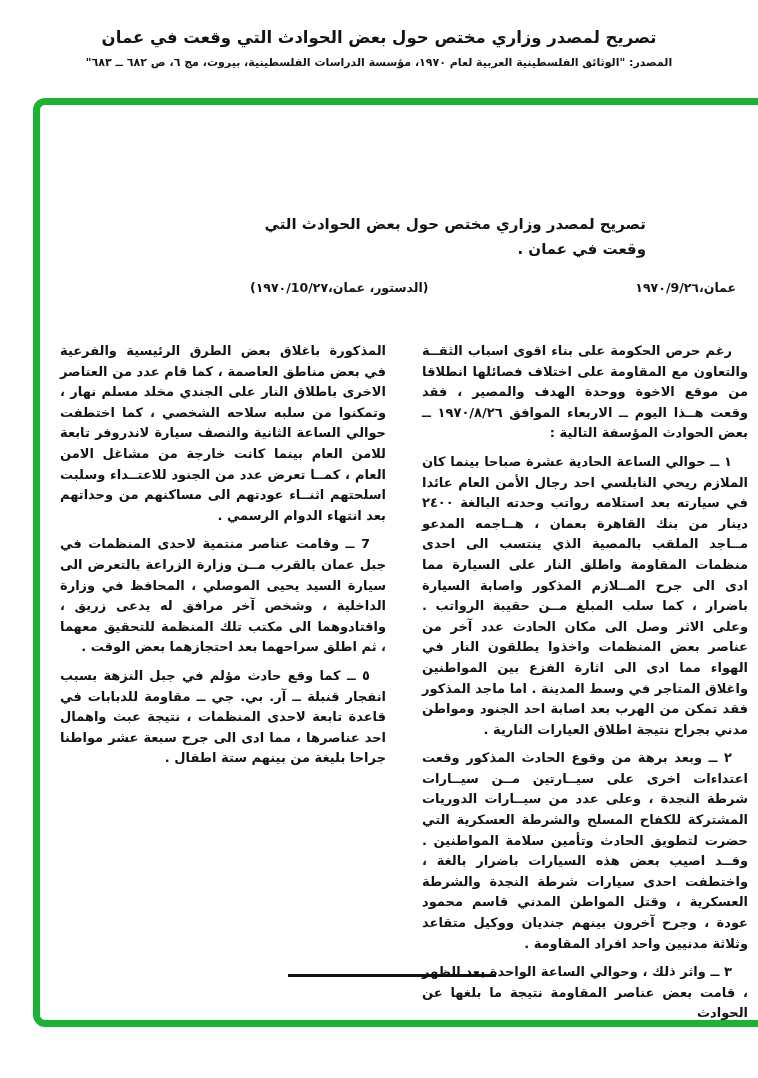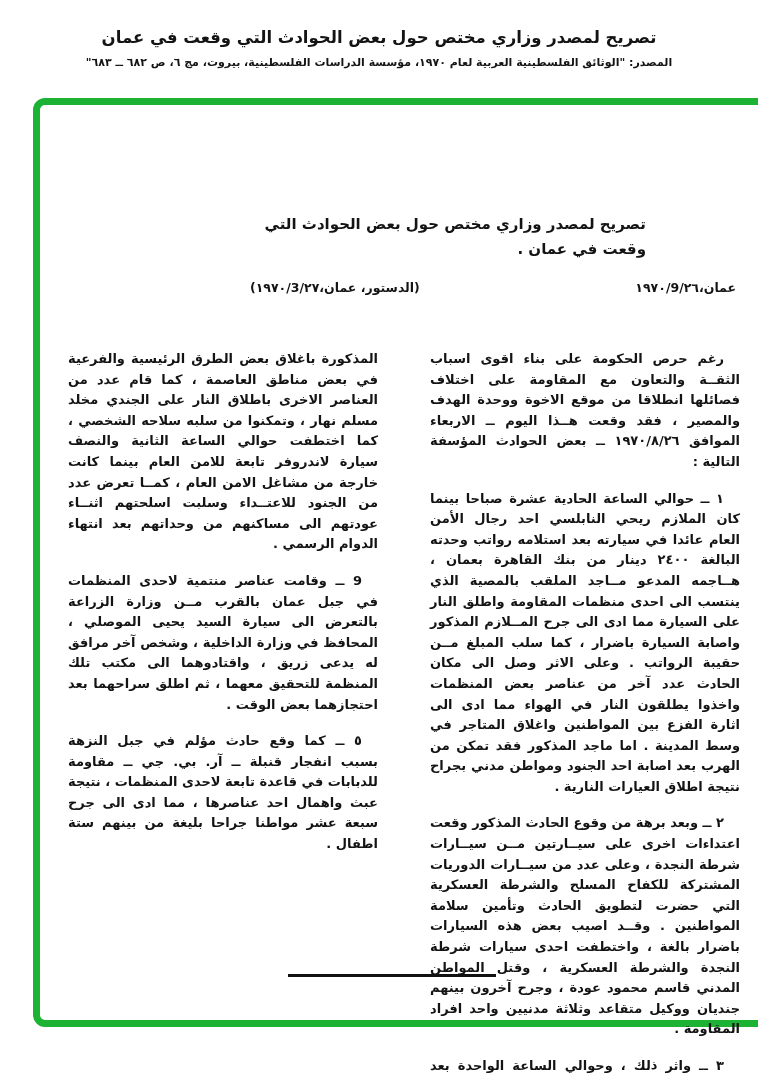--- a/index.html
+++ b/index.html
@@ -52,21 +52,21 @@
 
   
   .body-cols {
     margin-top: 38px;
     padding: 0 8px 0 12px;
     display: flex;
     gap: 20px;
     direction: rtl;
   }
   .col { flex: 1; font-size: 13px; line-height: 20.6px; font-weight: 700; }
-  .para { margin: 16px; text-align: justify; }
+  .para { margin: 8px; text-align: justify; }
   .para.indent { text-indent: 16px; }
 
   
   .footer-rule {
     position: absolute;
     left: 288px; top: 974px;
     width: 208px; height: 3px;
     background: #111;
   }
 </style>
@@ -81,33 +81,33 @@
 <div class="frame">
   <div class="frame-inner">
 
     <div class="doc-title">
       <div>تصريح لمصدر وزاري مختص حول بعض الحوادث التي</div>
       <div>وقعت في عمان .</div>
     </div>
 
     <div class="dateline">
       <span>عمان،١٩٧٠/9/٢٦</span>
-      <span>(الدستور، عمان،١٩٧٠/3/٢٧)</span>
+      <span>(الدستور، عمان،١٩٧٠/10/٢٧)</span>
     </div>
 
     <div class="body-cols">
       <div class="col">
           <p class="para indent">رغم حرص الحكومة على بناء اقوى اسباب الثقــة والتعاون مع المقاومة على اختلاف فصائلها انطلاقا من موقع الاخوة ووحدة الهدف والمصير ، فقد وقعت هــذا اليوم ــ الاربعاء الموافق ١٩٧٠/٨/٢٦ ــ بعض الحوادث المؤسفة التالية :</p>
           <p class="para indent">١ ــ حوالي الساعة الحادية عشرة صباحا بينما كان الملازم ريحي النابلسي احد رجال الأمن العام عائدا في سيارته بعد استلامه رواتب وحدته البالغة ٢٤٠٠ دينار من بنك القاهرة بعمان ، هــاجمه المدعو مــاجد الملقب بالمصية الذي ينتسب الى احدى منظمات المقاومة واطلق النار على السيارة مما ادى الى جرح المــلازم المذكور واصابة السيارة باضرار ، كما سلب المبلغ مــن حقيبة الرواتب . وعلى الاثر وصل الى مكان الحادث عدد آخر من عناصر بعض المنظمات واخذوا يطلقون النار في الهواء مما ادى الى اثارة الفزع بين المواطنين واغلاق المتاجر في وسط المدينة . اما ماجد المذكور فقد تمكن من الهرب بعد اصابة احد الجنود ومواطن مدني بجراح نتيجة اطلاق العيارات النارية .</p>
           <p class="para indent">٢ ــ وبعد برهة من وقوع الحادث المذكور وقعت اعتداءات اخرى على سيــارتين مــن سيــارات شرطة النجدة ، وعلى عدد من سيــارات الدوريات المشتركة للكفاح المسلح والشرطة العسكرية التي حضرت لتطويق الحادث وتأمين سلامة المواطنين . وقــد اصيب بعض هذه السيارات باضرار بالغة ، واختطفت احدى سيارات شرطة النجدة والشرطة العسكرية ، وقتل المواطن المدني قاسم محمود عودة ، وجرح آخرون بينهم جنديان ووكيل متقاعد وثلاثة مدنيين واحد افراد المقاومة .</p>
           <p class="para indent">٣ ــ واثر ذلك ، وحوالي الساعة الواحدة بعد الظهر ، قامت بعض عناصر المقاومة نتيجة ما بلغها عن الحوادث</p>
         </div>
       <div class="col">
           <p class="para">المذكورة باغلاق بعض الطرق الرئيسية والفرعية في بعض مناطق العاصمة ، كما قام عدد من العناصر الاخرى باطلاق النار على الجندي مخلد مسلم نهار ، وتمكنوا من سلبه سلاحه الشخصي ، كما اختطفت حوالي الساعة الثانية والنصف سيارة لاندروفر تابعة للامن العام بينما كانت خارجة من مشاغل الامن العام ، كمــا تعرض عدد من الجنود للاعتــداء وسلبت اسلحتهم اثنــاء عودتهم الى مساكنهم من وحداتهم بعد انتهاء الدوام الرسمي .</p>
-          <p class="para indent">9 ــ وقامت عناصر منتمية لاحدى المنظمات في جبل عمان بالقرب مــن وزارة الزراعة بالتعرض الى سيارة السيد يحيى الموصلي ، المحافظ في وزارة الداخلية ، وشخص آخر مرافق له يدعى زريق ، واقتادوهما الى مكتب تلك المنظمة للتحقيق معهما ، ثم اطلق سراحهما بعد احتجازهما بعض الوقت .</p>
+          <p class="para indent">7 ــ وقامت عناصر منتمية لاحدى المنظمات في جبل عمان بالقرب مــن وزارة الزراعة بالتعرض الى سيارة السيد يحيى الموصلي ، المحافظ في وزارة الداخلية ، وشخص آخر مرافق له يدعى زريق ، واقتادوهما الى مكتب تلك المنظمة للتحقيق معهما ، ثم اطلق سراحهما بعد احتجازهما بعض الوقت .</p>
           <p class="para indent">٥ ــ كما وقع حادث مؤلم في جبل النزهة بسبب انفجار قنبلة ــ آر. بي. جي ــ مقاومة للدبابات في قاعدة تابعة لاحدى المنظمات ، نتيجة عبث واهمال احد عناصرها ، مما ادى الى جرح سبعة عشر مواطنا جراحا بليغة من بينهم ستة اطفال .</p>
         </div>
     </div>
 
   </div>
 </div>
 
 <div class="footer-rule"></div>
 
 </body></html>

